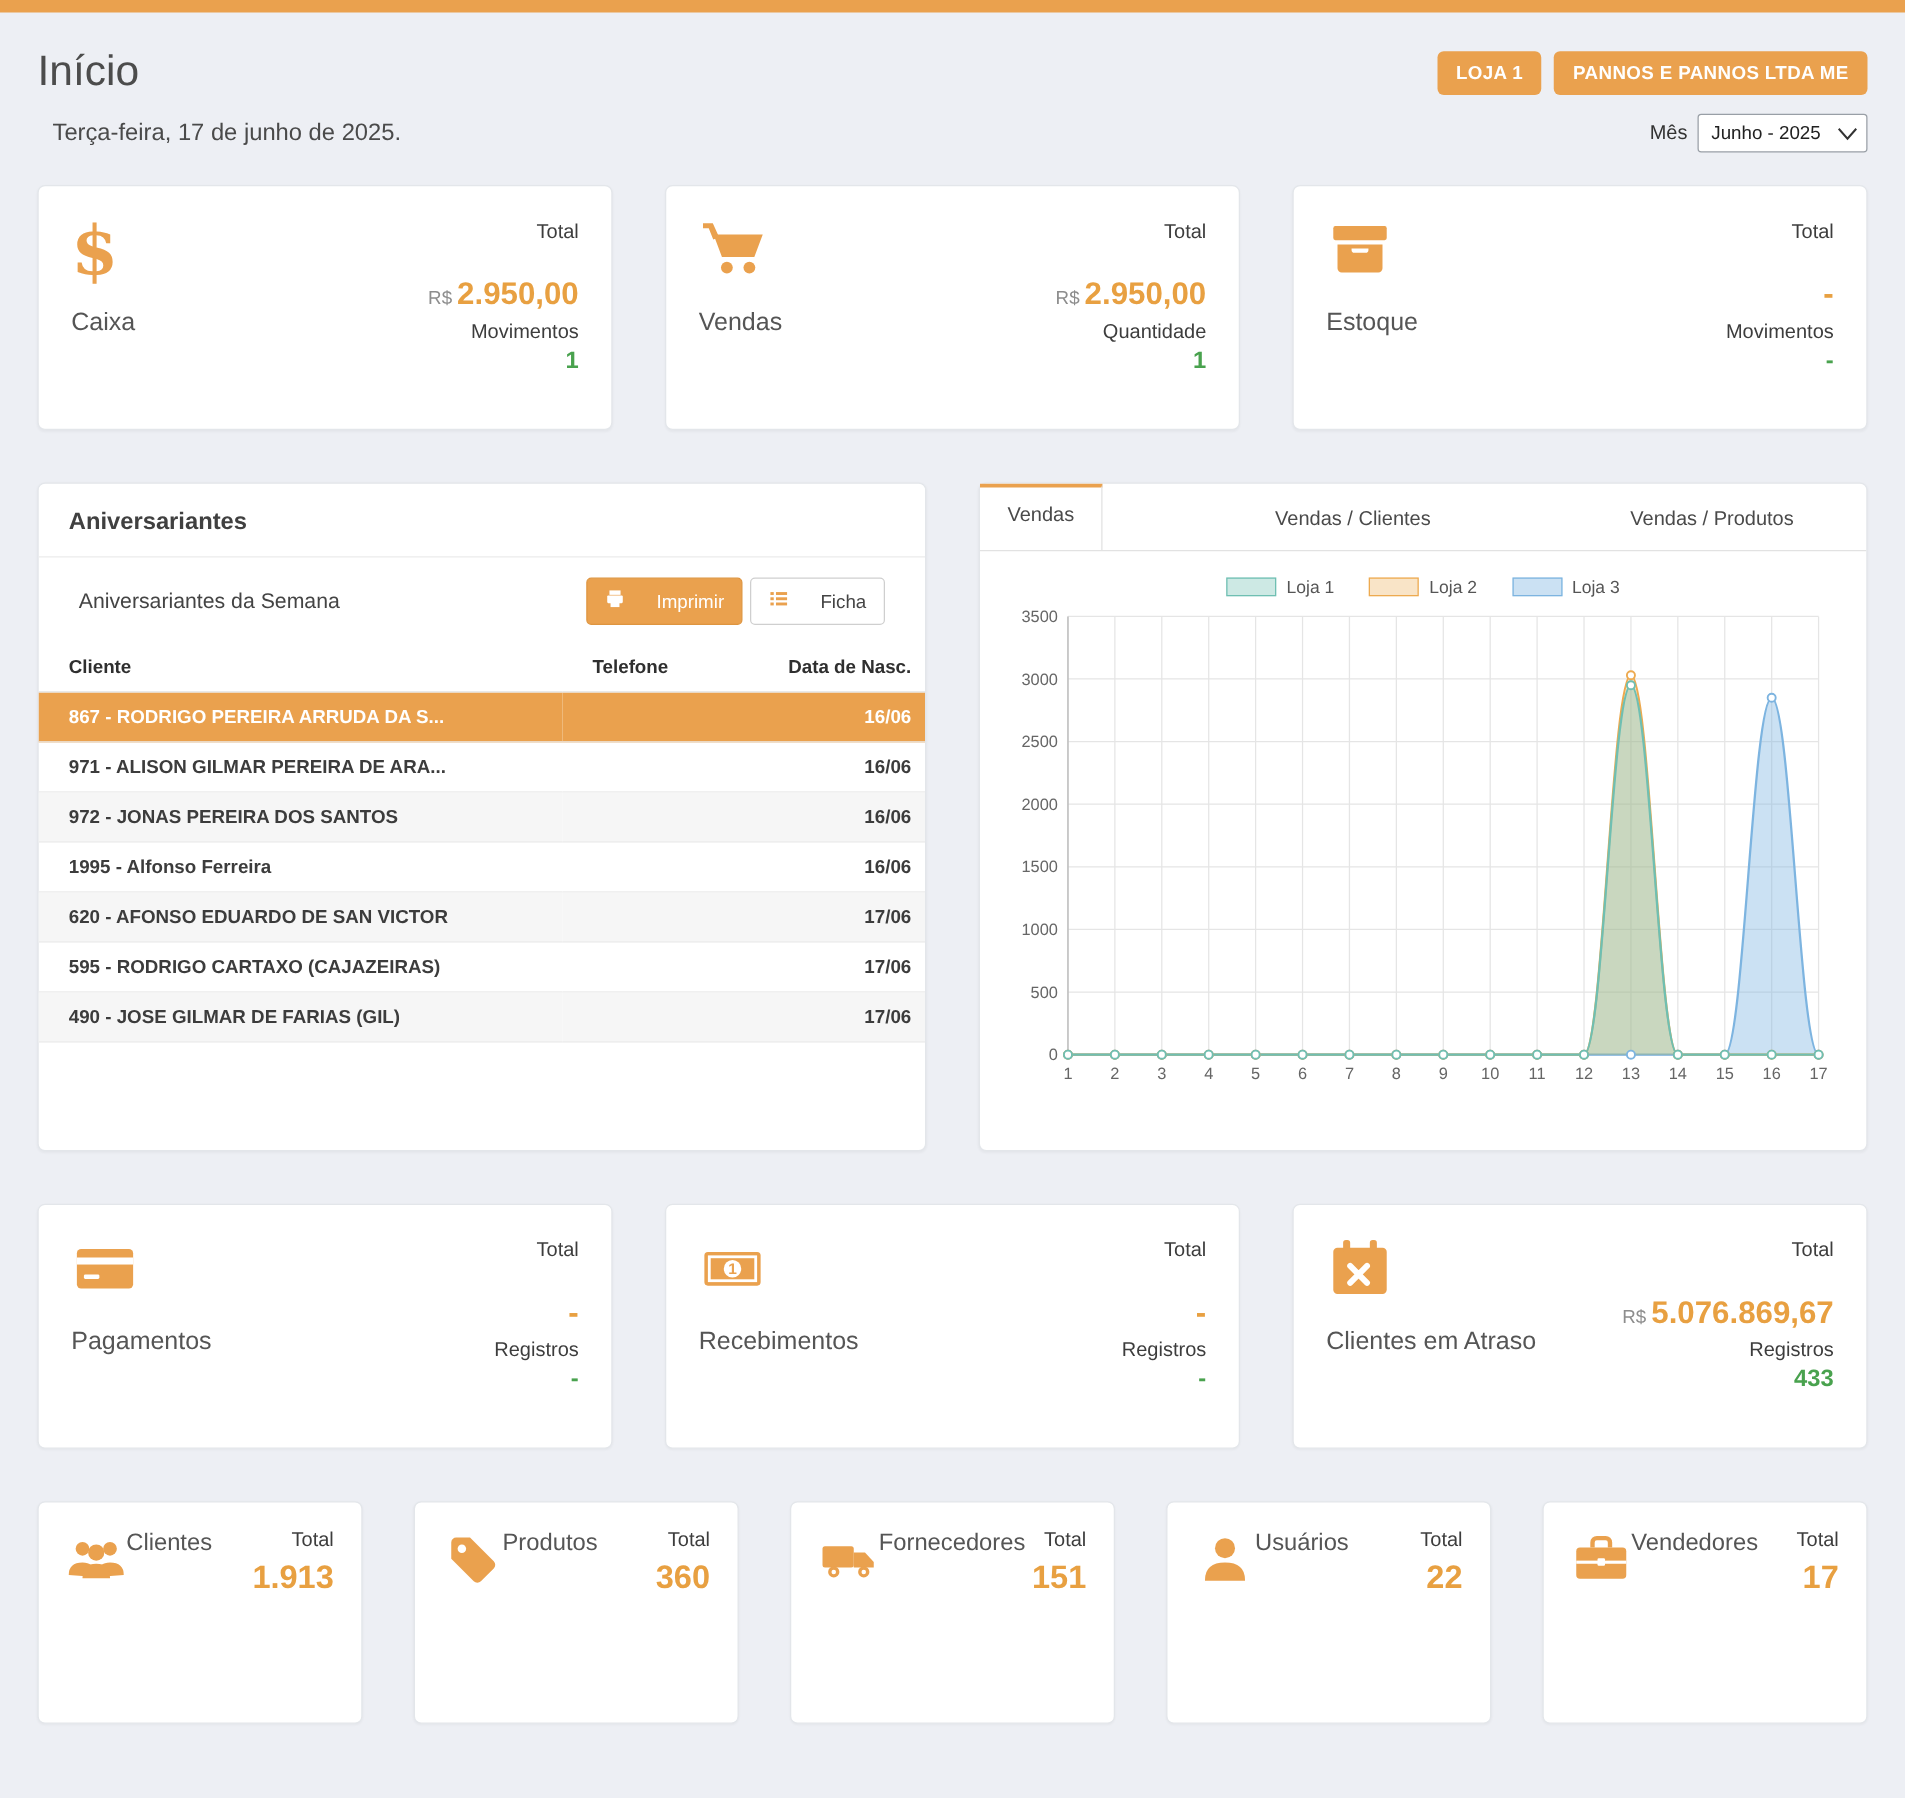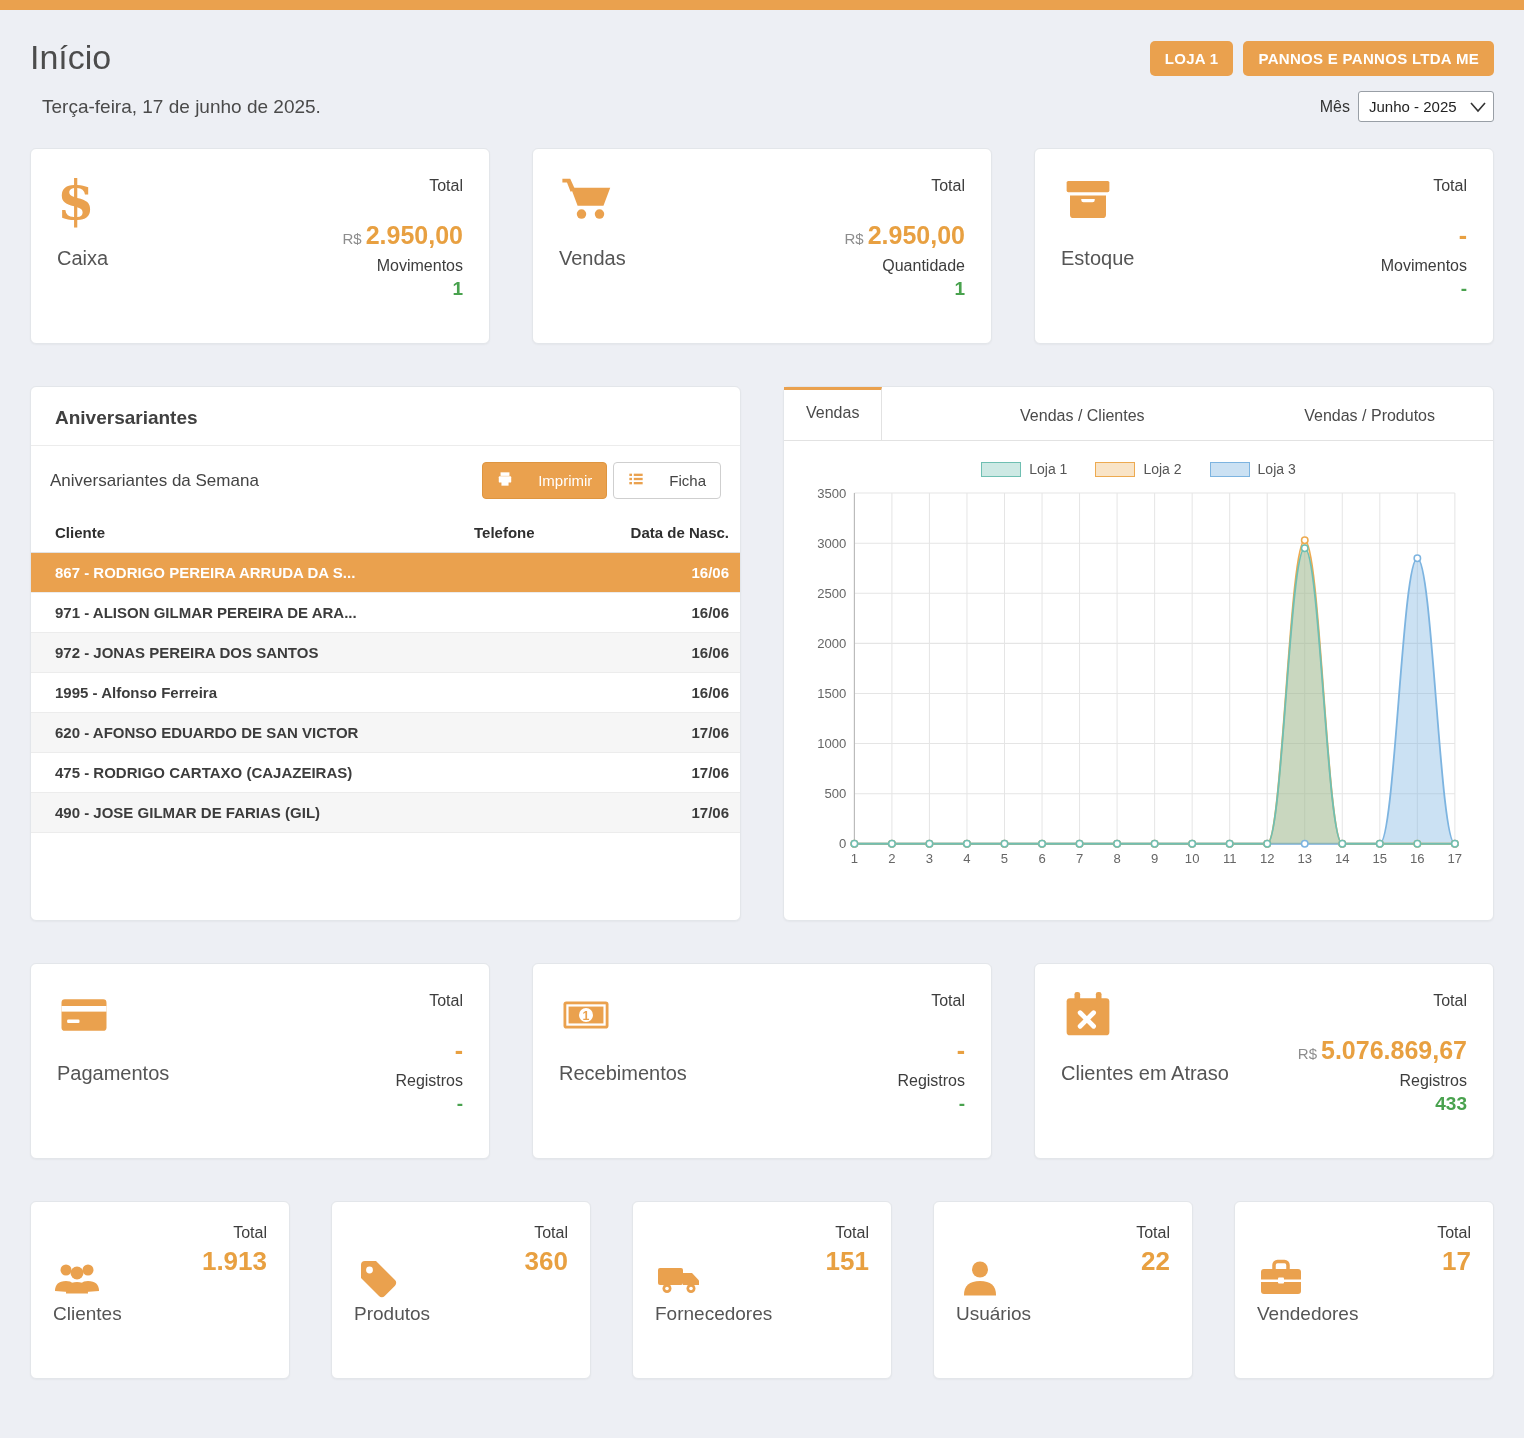--- a/index.html
+++ b/index.html
@@ -52,21 +52,21 @@
   .dollar-glyph { font-family:"DejaVu Serif", serif; font-size:54px; font-weight:700; color:#eaa14e; line-height:1; }
   .icon-box { width:54px; height:54px; }
   .icon-box svg { width:100%; height:100%; }
 
   
   .panels-grid { display:grid; grid-template-columns:1fr 1fr; gap:42px; margin-bottom:42px; }
   .panel { background:#fff; border:1px solid #e3e6ea; border-radius:6px; min-height:535px; box-shadow:0 1px 2px rgba(0,0,0,.04); }
 
   .bd-header { padding: 20px 24px 16px; border-bottom:1px solid #ececec; }
   .bd-title { color:#404040; font-size:19px; font-weight:700; }
-  .bd-toolbar { display:flex; justify-content:space-between; align-items:center; padding: 16px 19px; }
+  .bd-toolbar { display:flex; justify-content:space-between; align-items:center; padding: 16px 32px; }
   .bd-subtitle { font-size:17px; color:#444; }
   .bd-buttons { display:flex; gap:6px; }
   .btn { display:inline-flex; align-items:center; gap:25px; font-family:inherit; font-size:15px;
          padding: 8px 14px; border-radius:4px; cursor:pointer; }
   .btn-imprimir { background:#eaa14e; border:1px solid #de9540; color:#fff; }
   .btn-ficha { background:#fff; border:1px solid #cfcfcf; color:#444; }
 
   table.bd-table { width:100%; border-collapse:collapse; font-size:15px; }
   .bd-table th {
     text-align:left; font-size:15px; color:#2f2f2f; padding: 9px 24px 11px;
@@ -85,21 +85,21 @@
   .tab { padding: 17px 22px 15px; font-size:16px; color:#4a4a4a; cursor:pointer; border-top:3px solid transparent; }
   .tab.active { border-top:3px solid #eaa14e; border-right:1px solid #e2e2e2; padding-top:14px; font-weight:400; background:#fff; }
   .chart-body { padding: 16px 22px 8px; }
   .legend { display:flex; justify-content:center; gap:28px; margin: 4px 0 2px; }
   .legend-item { display:flex; align-items:center; gap:8px; font-size:14px; color:#555; cursor:pointer; }
   .legend-swatch { width:40px; height:15px; border:1.6px solid; }
 
   
   .cards-grid-5 { display:grid; grid-template-columns:repeat(5,1fr); gap:41px; }
   .small-card { display:flex; justify-content:space-between; padding:22px 22px; min-height:178px; }
-  .small-left { display:flex; flex-direction:column; justify-content:center; }
+  .small-left { display:flex; flex-direction:row; justify-content:flex-end; }
   .small-title { font-size:19px; color:#555; }
   .small-right { text-align:right; }
   .small-total-label { font-size:16px; color:#3d3d3d; }
   .small-value { color:#e8a041; font-size:26px; font-weight:700; margin-top:4px; }
   .icon-sm { width:48px; height:48px; }
   .icon-sm svg { width:100%; height:100%; }
 
   svg text { font-family:"Liberation Sans","DejaVu Sans",sans-serif; }
 </style>
 </head>
@@ -251,21 +251,21 @@
             <td>1995 - Alfonso Ferreira</td>
             <td class="col-tel"></td>
             <td class="col-data">16/06</td>
           </tr>
           <tr>
             <td>620 - AFONSO EDUARDO DE SAN VICTOR</td>
             <td class="col-tel"></td>
             <td class="col-data">17/06</td>
           </tr>
           <tr>
-            <td>475 - RODRIGO CARTAXO (CAJAZEIRAS)</td>
+            <td>595 - RODRIGO CARTAXO (CAJAZEIRAS)</td>
             <td class="col-tel"></td>
             <td class="col-data">17/06</td>
           </tr>
           <tr>
             <td>490 - JOSE GILMAR DE FARIAS (GIL)</td>
             <td class="col-tel"></td>
             <td class="col-data">17/06</td>
           </tr>
         </tbody>
       </table>

